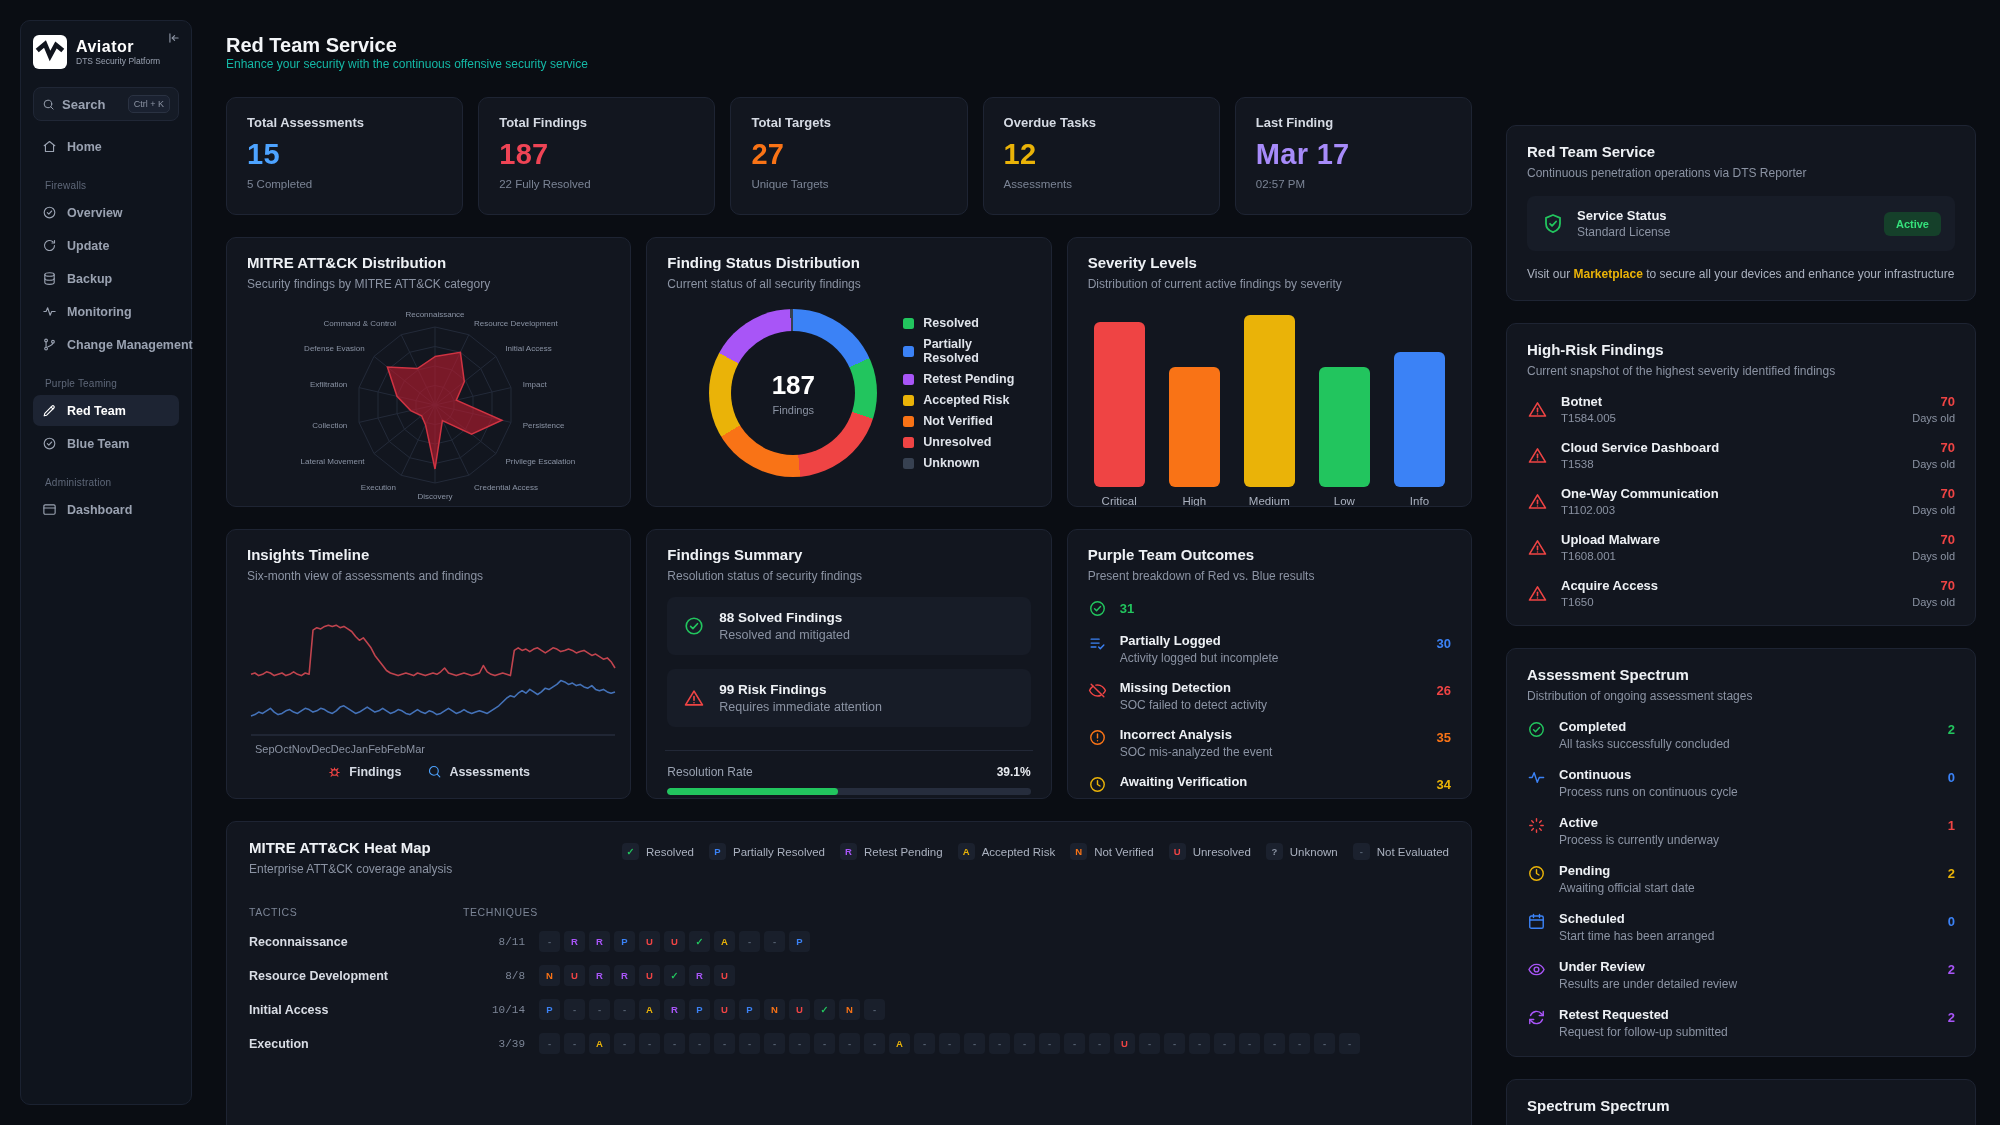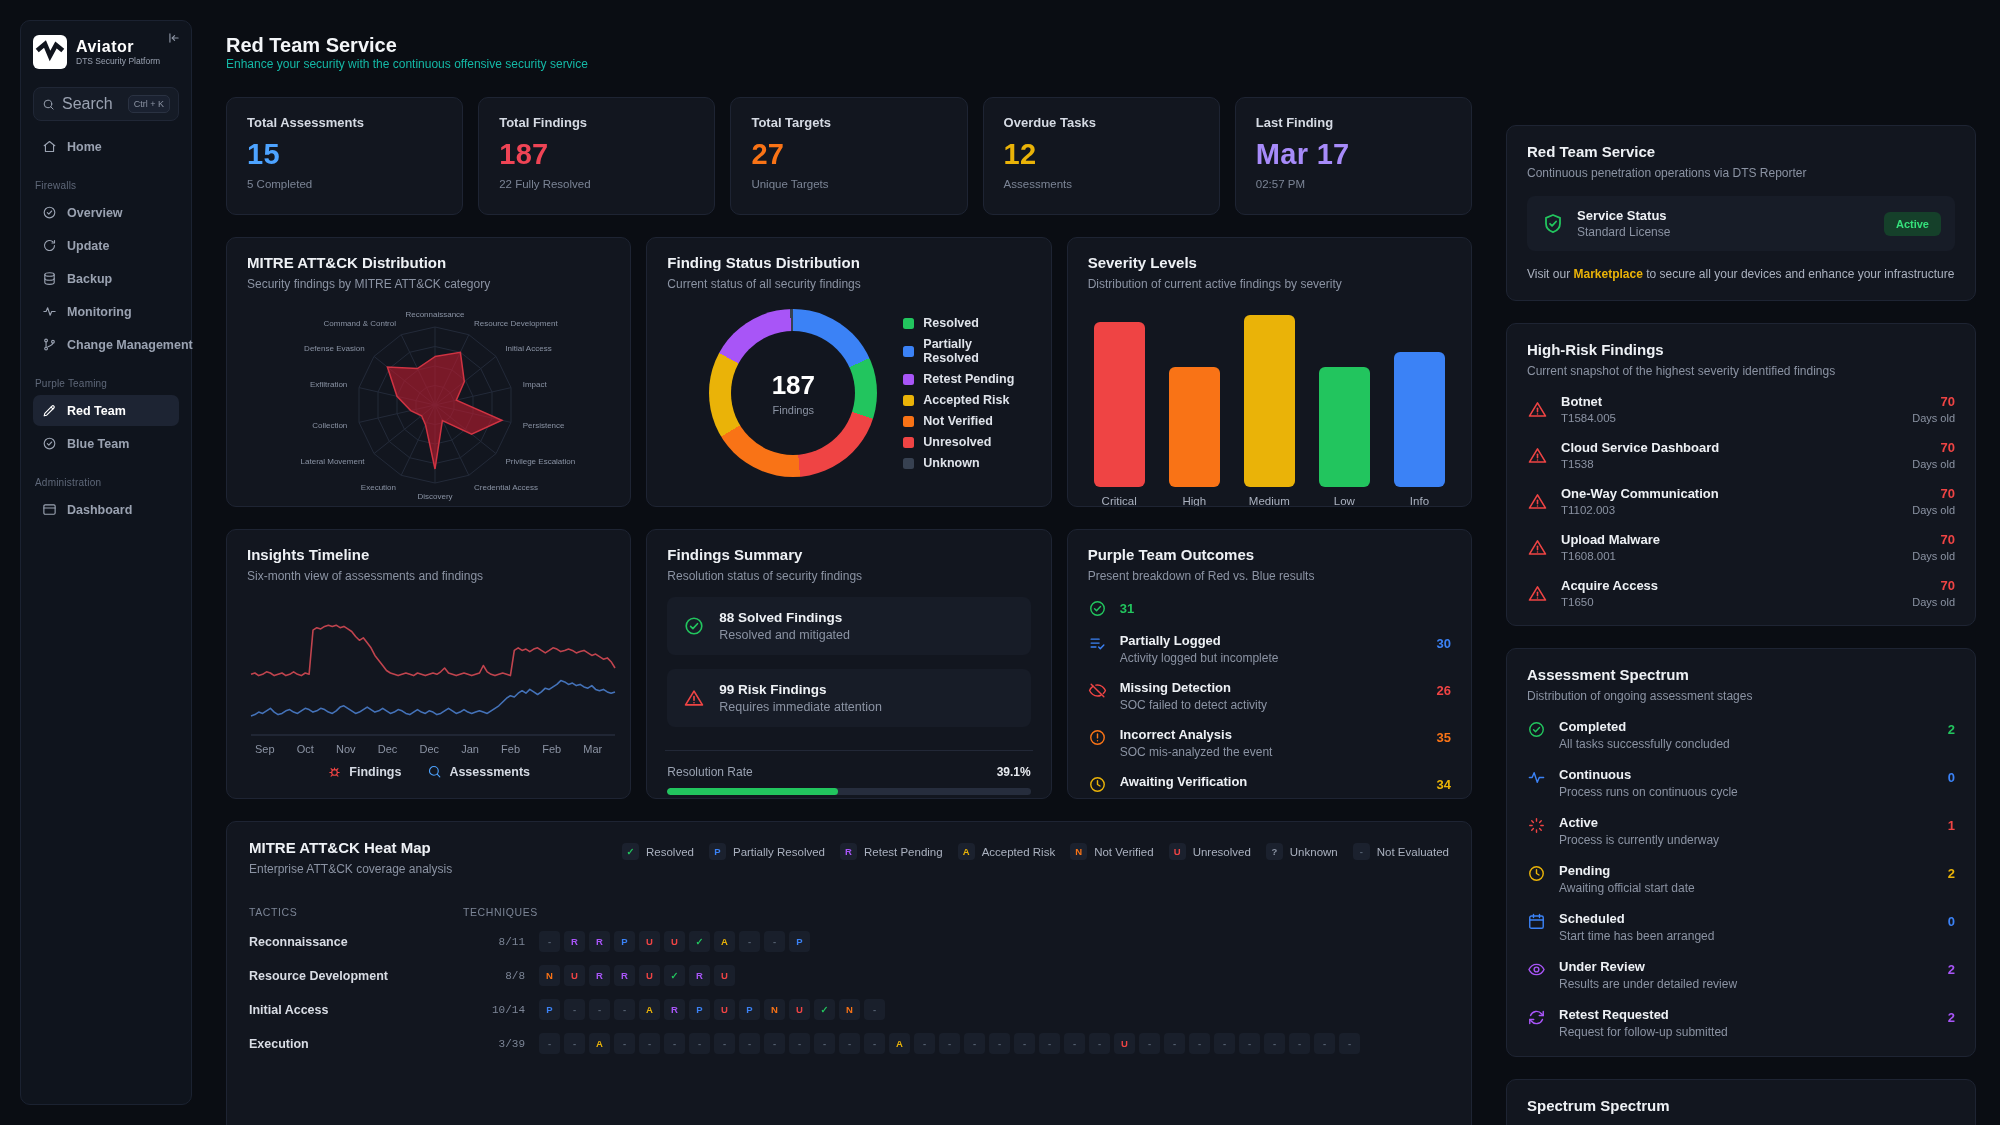--- a/index.html
+++ b/index.html
@@ -19,27 +19,27 @@
   }
   .logo-row{display:flex;gap:9px;align-items:center;}
   .logo-box{width:34px;height:34px;flex:none;}
   .logo-name{font-size:16px;font-weight:800;color:#fff;letter-spacing:.5px;line-height:1.1;}
   .logo-sub{font-size:8.5px;color:#9aa2b1;margin-top:1px;white-space:nowrap;}
   .collapse-btn{position:absolute;top:10px;right:10px;color:#8b93a3;cursor:pointer;}
   .searchbar{
     margin-top:18px;background:#151b26;border:1px solid #202736;border-radius:8px;
     padding:7px 8px;display:flex;align-items:center;gap:7px;color:#9aa2b1;cursor:text;
   }
-  .searchbar .s-label{font-size:16px;font-weight:400;}
+  .searchbar .s-label{font-size:13px;font-weight:700;}
   .searchbar kbd{
     margin-left:auto;font-family:"Liberation Sans",sans-serif;font-size:9px;color:#8b93a3;
     border:1px solid #2a3242;background:#1a2130;border-radius:5px;padding:3px 5px;
   }
   .nav{margin-top:10px;display:flex;flex-direction:column;}
-  .nav-label{font-size:10px;color:#5f6879;margin:16px 0 6px 2px;letter-spacing:.2px;}
+  .nav-label{font-size:10px;color:#5f6879;margin:16px 0 6px 12px;letter-spacing:.2px;}
   .nav-item{
     display:flex;align-items:center;gap:10px;padding:8px 9px;border-radius:7px;
     color:#9aa2b1;font-size:12.5px;font-weight:600;cursor:pointer;margin-bottom:2px;white-space:nowrap;
   }
   .nav-item.active{background:#1d2433;color:#ffffff;}
   .nav-item .ni{flex:none;display:flex;}
   .sidebar-foot{margin-top:auto;display:flex;flex-direction:column;}
   .badge-chip{
     margin-left:auto;border:1px solid #2a3242;border-radius:6px;font-size:9px;font-weight:700;
     color:#c3c9d4;padding:2px 5px;background:#161c28;
@@ -81,21 +81,21 @@
   .legend-swatch{width:11px;height:11px;border-radius:2.5px;flex:none;}
 
   
   .bars-wrap{display:flex;align-items:flex-end;gap:24px;height:172px;margin-top:24px;padding:0 6px;}
   .bar-col{flex:1;display:flex;flex-direction:column;justify-content:flex-end;height:100%;}
   .bar{border-radius:6px;width:100%;}
   .bars-labels{display:flex;gap:24px;padding:0 6px;margin-top:8px;}
   .bars-labels span{flex:1;text-align:center;font-size:11.5px;color:#aab1bf;}
 
   
-  .tl-months{display:flex;justify-content:space-between;padding:0 8px;margin-top:6px;font-size:11px;color:#8b93a3;}
+  .tl-months{display:flex;justify-content:flex-start;padding:0 8px;margin-top:6px;font-size:11px;color:#8b93a3;}
   .tl-legend{display:flex;justify-content:center;gap:26px;margin-top:9px;font-size:12.5px;font-weight:600;color:#d5dae3;align-items:center;}
   .tl-legend .li{display:flex;align-items:center;gap:7px;}
 
   
   .sum-box{
     background:#171c27;border-radius:8px;padding:13px 16px;display:flex;align-items:center;gap:14px;margin-top:14px;
   }
   .sum-title{font-size:13.5px;font-weight:700;color:#eef1f5;}
   .sum-desc{font-size:12.5px;color:#8b93a3;margin-top:3px;}
   .rate-wrap{margin-top:18px;border-top:1px solid #20263500;}

